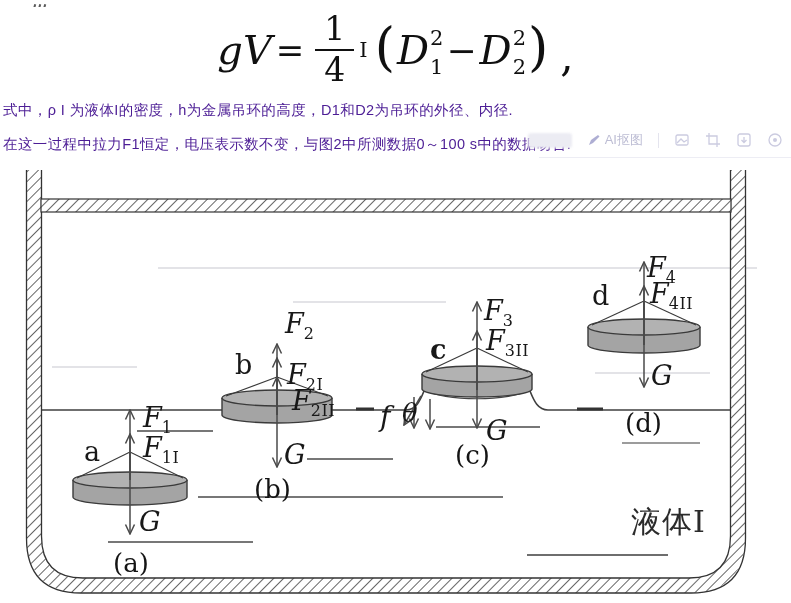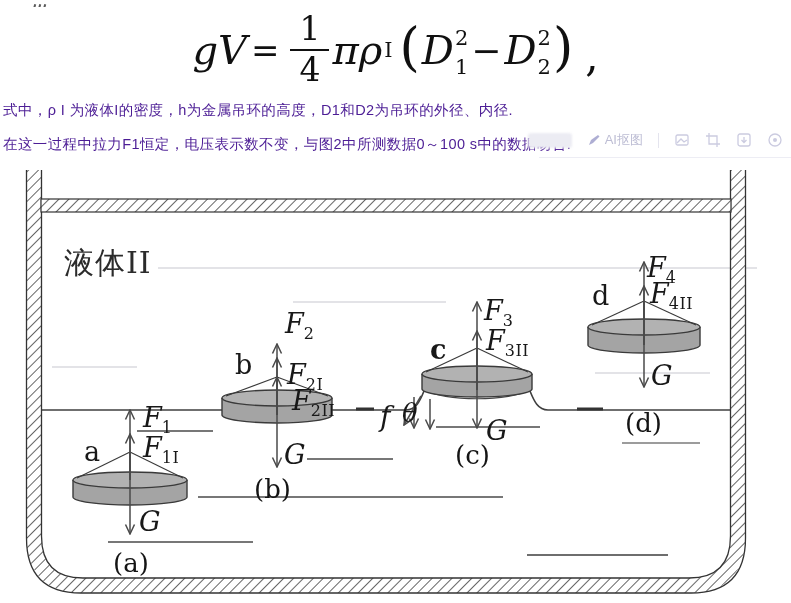--- a/index.html
+++ b/index.html
@@ -59,21 +59,20 @@
   <div class="frag"><i></i><i></i><i></i></div>
 
   <div class="formula">
     <span class="it">g</span>
       <span class="it">V</span>
       <span class="eq">=</span>
     <span class="frac">
       <span class="num">1</span>
       <span class="den">4</span>
     </span>
-    <span class="it">πρ</span>
       <span class="rsub">I</span>
     <span class="paren">(</span>
     <span class="it">D</span>
     <span class="stk">
         <span>2</span>
         <span>1</span>
       </span>
     <span class="minus">−</span>
     <span class="it">D</span>
     <span class="stk">
@@ -225,21 +224,21 @@
       <line x1="421" y1="396" x2="404" y2="425" marker-end="url(#ah)"></line>
       <line x1="414" y1="397" x2="414" y2="428" marker-end="url(#ah)"></line>
       <line x1="430" y1="399" x2="430" y2="429" marker-end="url(#ah)"></line>
 
       <line x1="644" y1="345" x2="644" y2="262" marker-end="url(#ah)"></line>
       <line x1="644" y1="345" x2="644" y2="286" marker-end="url(#ah)"></line>
       <line x1="644" y1="301" x2="644" y2="387" marker-end="url(#ah)"></line>
     </g>
   </svg>
 
-  <div class="t liquid" style="left:64px;top:243px">液体II</div>
+  <div class="t liquid" style="left:631px;top:502px">液体I</div>
 
   <div class="t pt" style="left:84px;top:436px">a</div>
   <div class="t pt" style="left:235px;top:349px">b</div>
   <div class="t pt bold" style="left:430px;top:334px">c</div>
   <div class="t pt" style="left:592px;top:280px">d</div>
 
   <div class="t force" style="left:143px;top:402px"><span class="fm">F</span><sub>1</sub></div>
   <div class="t force" style="left:143px;top:432px"><span class="fm">F</span><sub>1I</sub></div>
 
   <div class="t force" style="left:285px;top:308px"><span class="fm">F</span><sub>2</sub></div>

